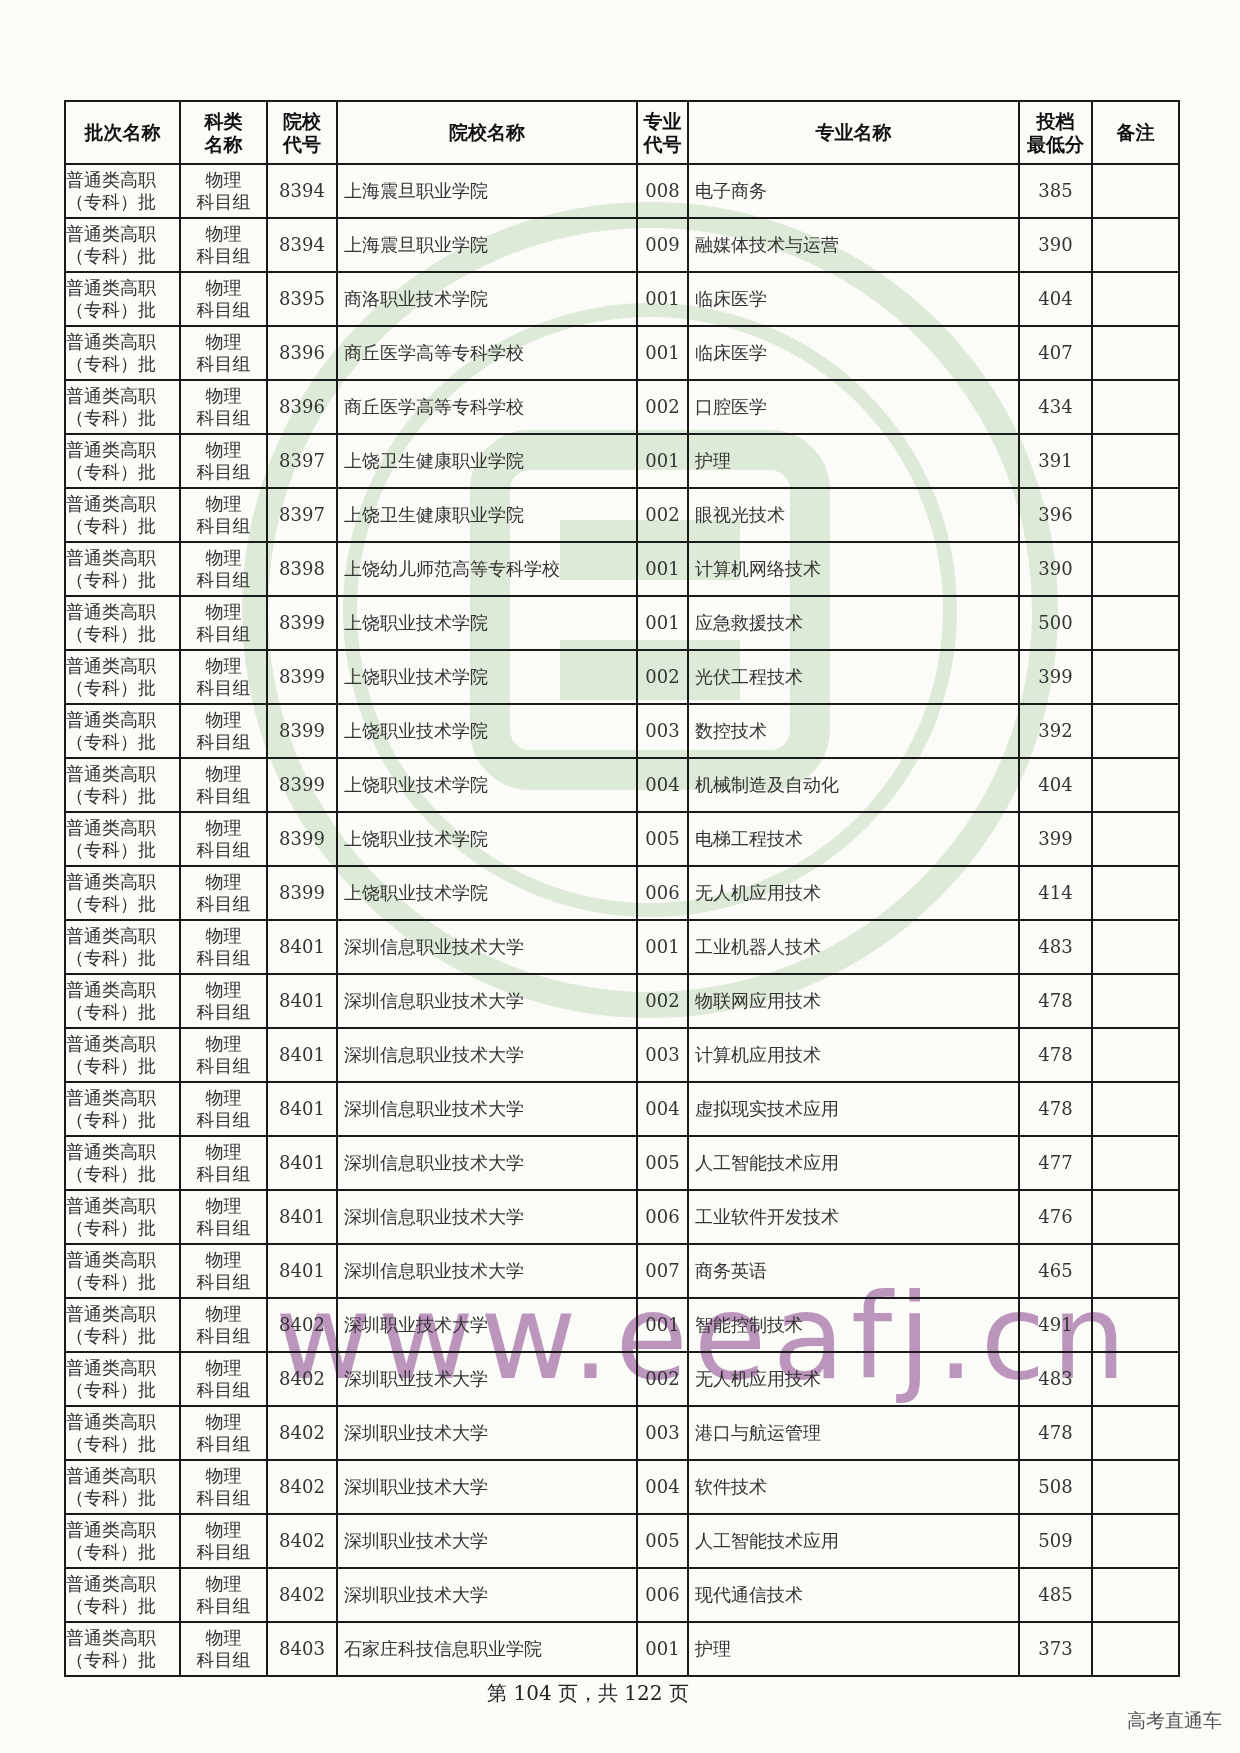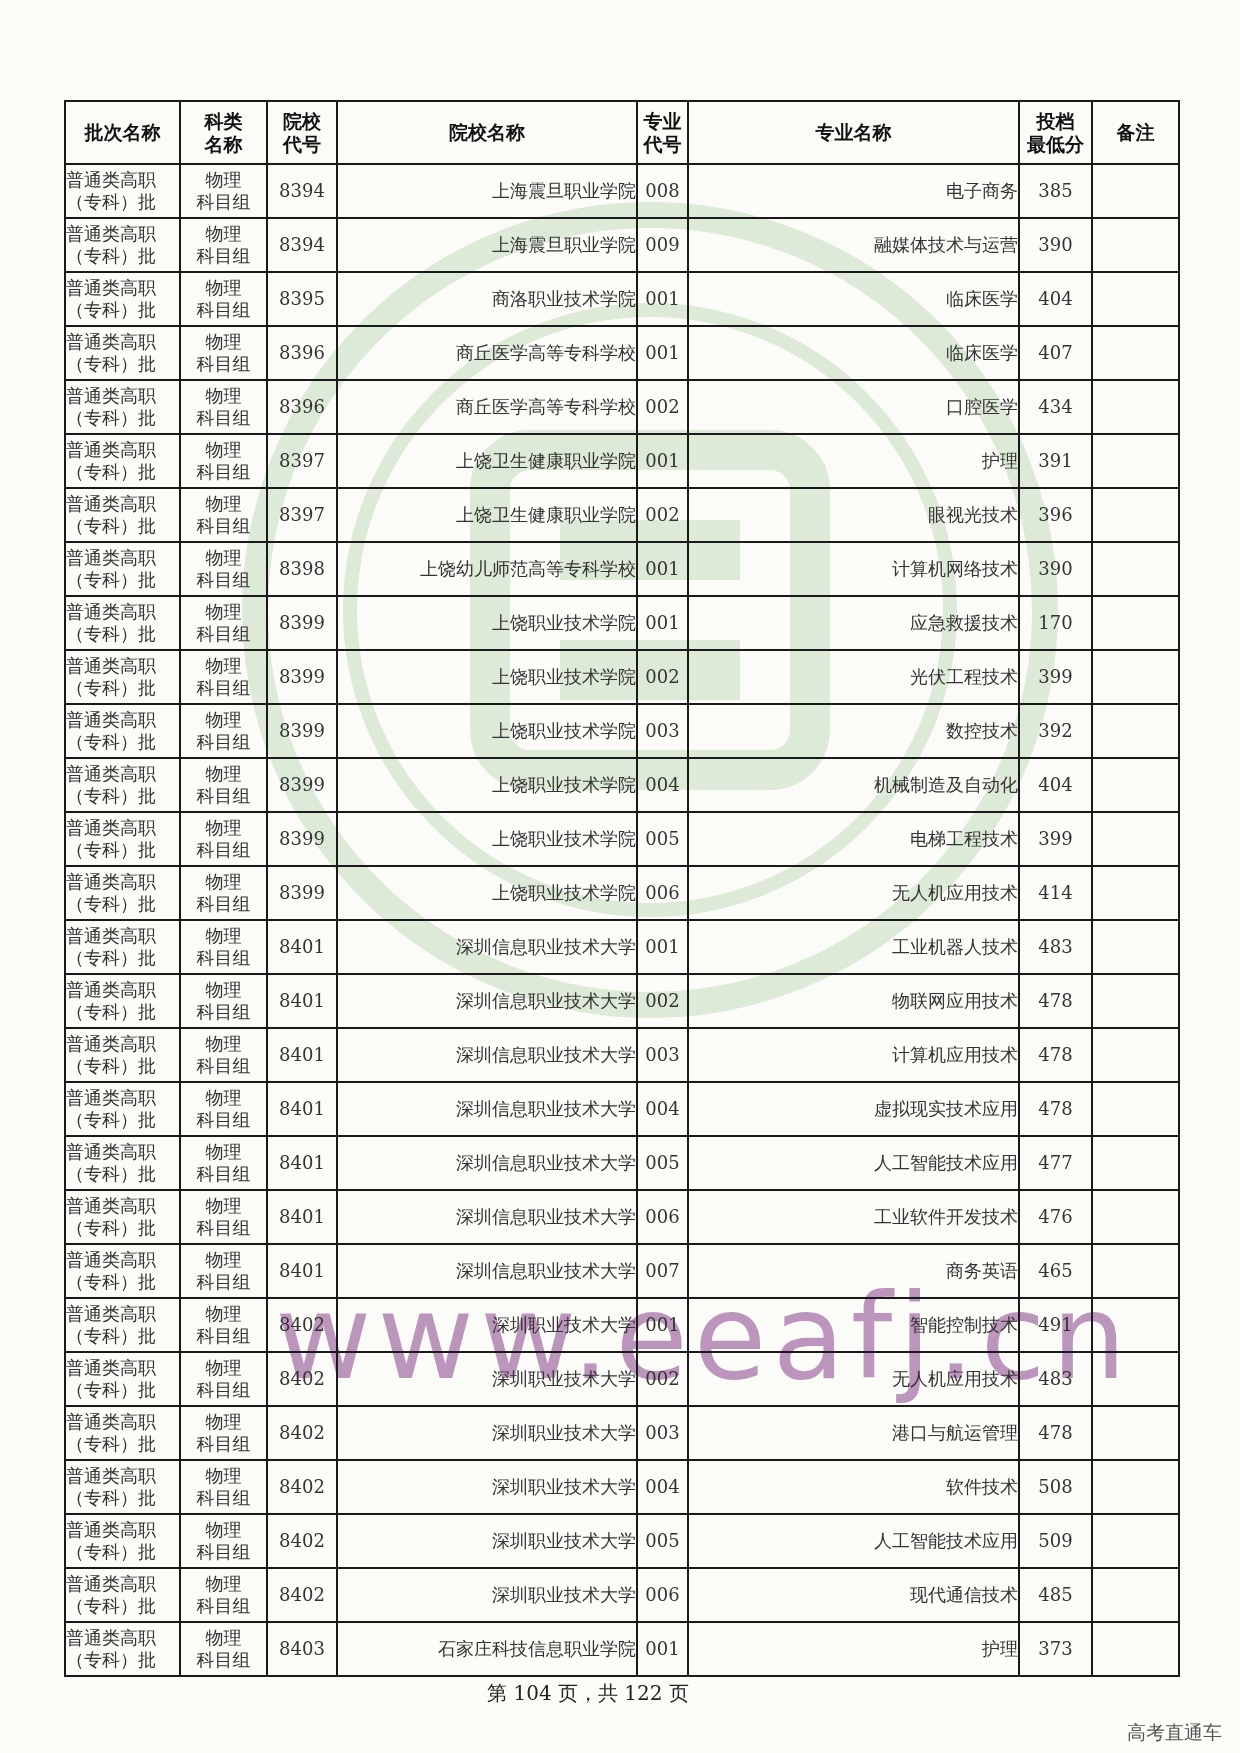--- a/index.html
+++ b/index.html
@@ -31,28 +31,28 @@
   }
   table.grid th {
     height: 61px; font-family: "DejaVu Sans", sans-serif; font-weight: bold;
     font-size: 19px; text-align: center; color: #111;
   }
   table.grid td { height: 52px; font-size: 18px; color: #333; }
   .c-batch { text-align: left; font-size: 18px; }
   .c-batch span, .c-subj span { display: block; }
   .c-subj { text-align: center; }
   .c-code, .c-mcode, .c-score { text-align: center; font-size: 18px; }
-  .c-school, .c-major { text-align: right; padding-left: 6px !important; font-size: 19px; }
+  .c-school, .c-major { text-align: left; padding-left: 6px !important; font-size: 19px; }
   .footer {
     position: absolute; left: 0; width: 1176px; top: 1680px; text-align: center;
     font-size: 20px; color: #222;
   }
   .brand {
     position: absolute; right: 18px; top: 1708px;
-    font-family: "DejaVu Sans", sans-serif; font-size: 19px; color: #555; margin-top: 12px;
+    font-family: "DejaVu Sans", sans-serif; font-size: 19px; color: #555;
   }
 </style>
 </head>
 <body>
 
 <svg class="watermark" viewBox="0 0 820 820">
   <circle cx="410" cy="410" r="395" fill="none" stroke="#8fbf84" stroke-width="26"></circle>
   <circle cx="410" cy="410" r="300" fill="none" stroke="#8fbf84" stroke-width="14"></circle>
   <rect x="250" y="250" width="320" height="320" rx="40" fill="none" stroke="#8fbf84" stroke-width="40"></rect>
   <rect x="320" y="320" width="180" height="60" fill="#8fbf84"></rect>
@@ -226,21 +226,21 @@
           <span>（专科）批</span>
         </td>
     <td class="c-subj">
           <span>物理</span>
           <span>科目组</span>
         </td>
     <td class="c-code">8399</td>
     <td class="c-school">上饶职业技术学院</td>
     <td class="c-mcode">001</td>
     <td class="c-major">应急救援技术</td>
-    <td class="c-score">170</td>
+    <td class="c-score">500</td>
     <td class="c-remarks"></td>
   </tr>
 
   <tr>
     <td class="c-batch">
           <span>普通类高职</span>
           <span>（专科）批</span>
         </td>
     <td class="c-subj">
           <span>物理</span>

